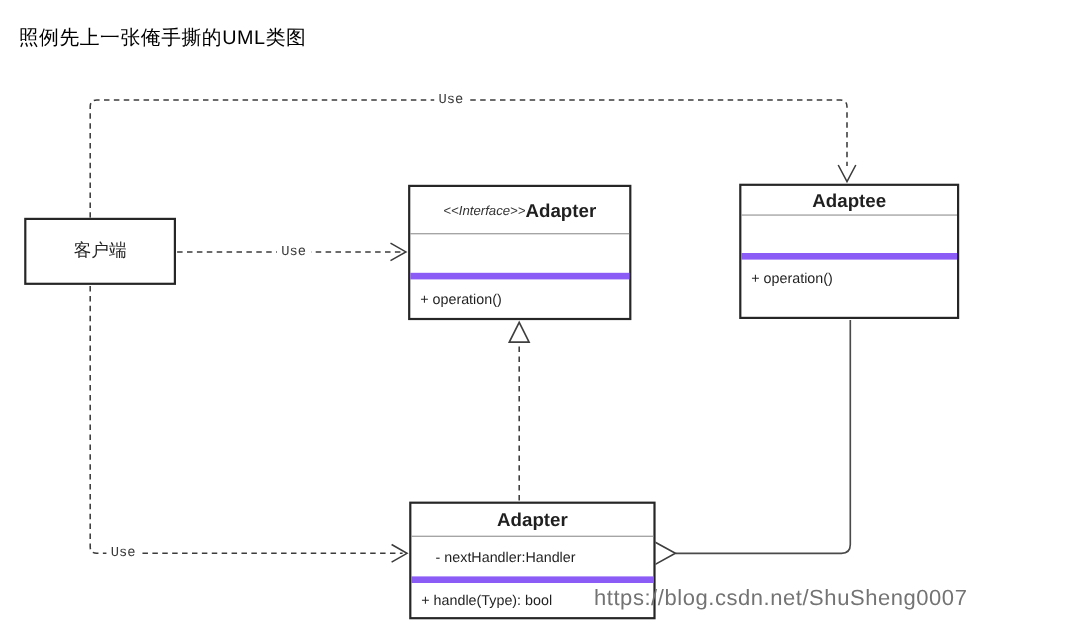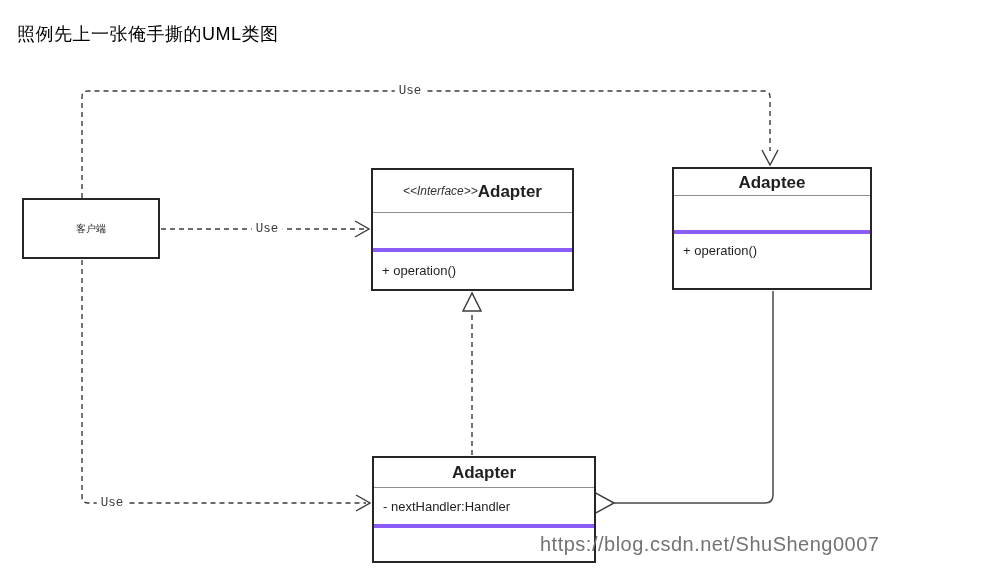--- a/index.html
+++ b/index.html
@@ -63,38 +63,38 @@
     display: flex;
     flex-direction: row;
     align-items: center;
     justify-content: center;
     border-bottom: 1px solid #8f8f8f;
     text-align: center;
   }
   .uml-stereotype { font-size: 12px; font-style: italic; color: #333; line-height: 15px; }
   .uml-name { font-size: 17px; font-weight: bold; line-height: 17px; }
   .uml-attrs {
-    border-bottom: 4px solid #8b5cf6;
+    border-bottom: 6px solid #8b5cf6;
     display: flex;
     align-items: center;
-    padding-left: 9px;
+    padding-left: 22px;
     font-size: 13px;
   }
   .uml-methods {
     flex: 1;
     display: flex;
     align-items: center;
     padding-left: 9px;
     font-size: 13px;
   }
   .uml-methods.top-align { align-items: flex-start; padding-top: 9px; }
 
   .class-client  { left: 22px;  top: 198px; width: 138px; height: 61px;
                    align-items: center; justify-content: center; flex-direction: row;
-                   font-size: 10px; }
+                   font-size: 16px; }
   .class-target  { left: 371px; top: 168px; width: 203px; height: 123px; }
   .class-target  .uml-header { height: 42px; }
   .class-target  .uml-attrs  { height: 35px; }
   .class-adaptee { left: 672px; top: 167px; width: 200px; height: 123px; }
   .class-adaptee .uml-header { height: 26px; }
   .class-adaptee .uml-attrs  { height: 34px; }
   .class-adapter { left: 372px; top: 456px; width: 224px; height: 107px; }
   .class-adapter .uml-header { height: 29px; }
   .class-adapter .uml-attrs  { height: 36px; }
 
@@ -162,20 +162,21 @@
     </div>
     <div class="uml-attrs"></div>
     <div class="uml-methods top-align">+ operation()</div>
   </div>
 
   <div class="uml-class class-adapter">
     <div class="uml-header">
       <span class="uml-name">Adapter</span>
     </div>
     <div class="uml-attrs">- nextHandler:Handler</div>
+    <div class="uml-methods">+ handle(Type): bool</div>
   </div>
 
   <span class="edge-label" style="left:410px; top:91px;">Use</span>
   <span class="edge-label" style="left:267px; top:229px;">Use</span>
   <span class="edge-label" style="left:112px; top:503px;">Use</span>
 
   <span class="watermark">https://blog.csdn.net/ShuSheng0007</span>
 
 </div>
 

